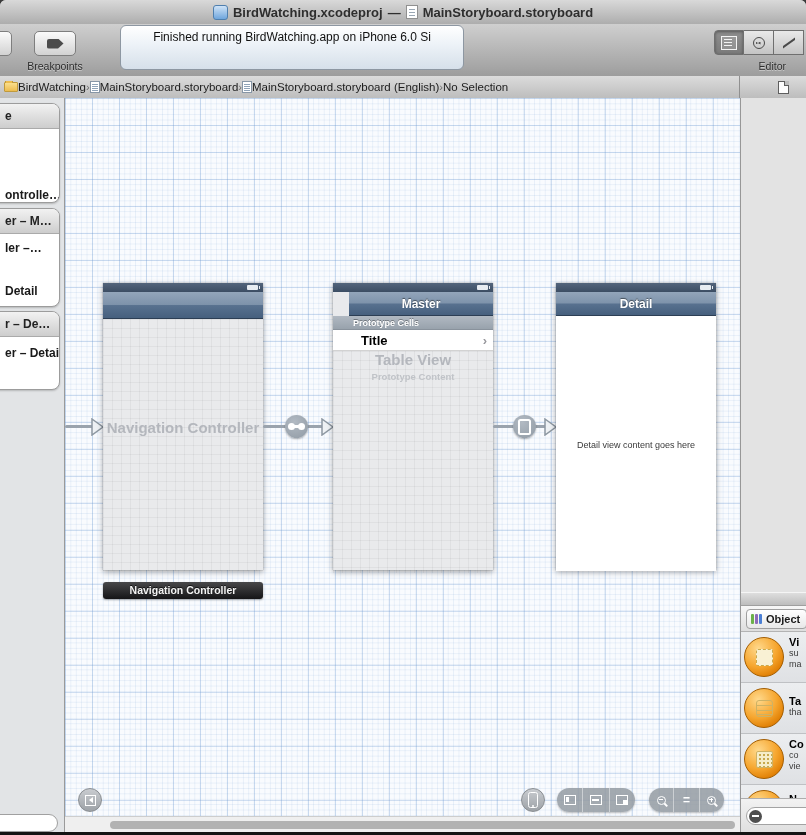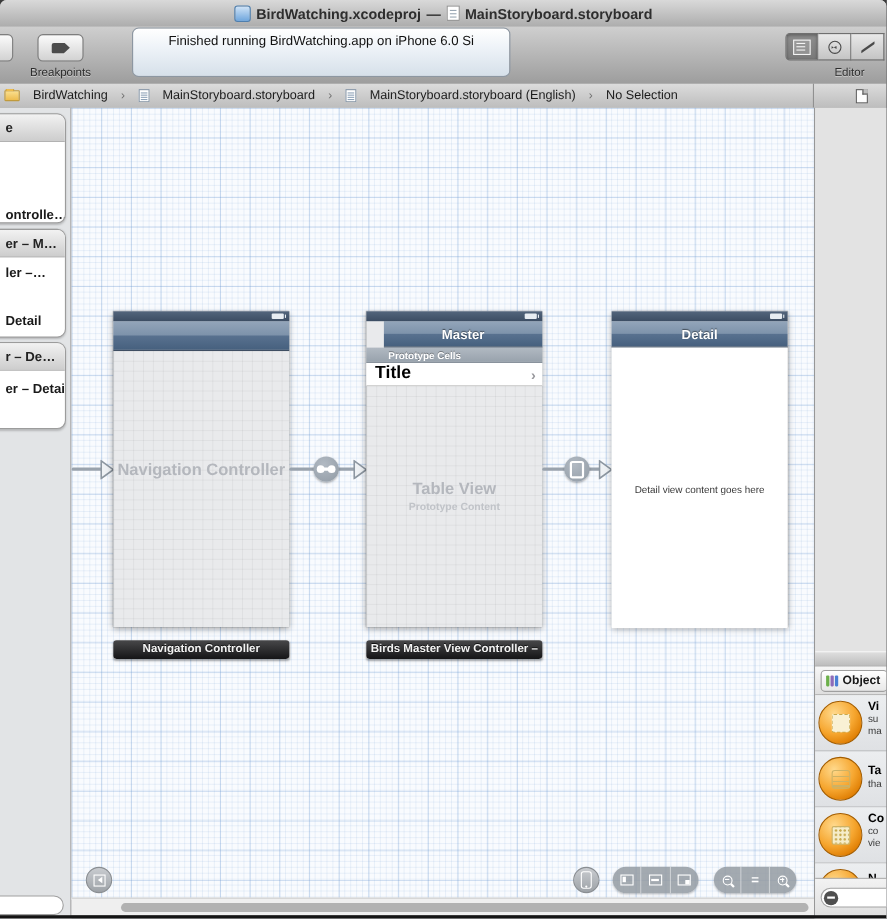--- a/index.html
+++ b/index.html
@@ -33,21 +33,21 @@
   .ic-std::before{content:"";position:absolute;left:2px;top:2px;width:8px;height:1px;background:#f4f4f4;box-shadow:0 3px 0 #f4f4f4,0 6px 0 #f4f4f4;}
   .ic-assist{width:12px;height:12px;border:1.5px solid #4a4a4a;border-radius:50%;box-sizing:border-box;position:relative;}
   .ic-assist::before{content:"";position:absolute;left:2px;top:4px;width:5px;height:3px;background:#4a4a4a;clip-path:polygon(0 0,100% 100%,100% 0,0 100%);}
   .ic-version{width:12px;height:12px;position:relative;overflow:hidden;}
   .ic-version::before{content:"";position:absolute;left:-2px;top:5px;width:16px;height:2px;background:#4a4a4a;transform:rotate(-35deg);}
   #lbl-editor{left:722px;top:36px;width:64px;text-align:right;}
 
   
   #jumpbar{left:0;top:76px;width:806px;height:22px;background:linear-gradient(#dcdcdc,#bdbdbd);border-bottom:1px solid #8a8a8a;
     display:flex;align-items:center;font-size:11.5px;color:#1c1c1c;}
-  #jumpbar .crumbs{display:flex;align-items:center;gap:12px;padding-left:4px;flex:1;min-width:0;white-space:nowrap;overflow:hidden;}
+  #jumpbar .crumbs{display:flex;align-items:center;gap:0;padding-left:4px;flex:1;min-width:0;white-space:nowrap;overflow:hidden;}
   .crumb-sep{color:#6e6e6e;font-size:11px;}
   .folder-icon{width:14px;height:10px;background:linear-gradient(#fadf8e,#edbc4e);border:1px solid #c09a3c;border-radius:1px;position:relative;box-sizing:border-box;}
   .folder-icon::before{content:"";position:absolute;left:0;top:-3px;width:6px;height:2px;background:#edbc4e;border:1px solid #c09a3c;border-bottom:none;border-radius:1px 1px 0 0;}
   .sb-icon{width:10px;height:12px;background:#fff;border:1px solid #8796a6;box-sizing:border-box;position:relative;}
   .sb-icon::before{content:"";position:absolute;left:1px;top:2px;width:6px;height:1px;background:#8fa3b8;box-shadow:0 2px 0 #8fa3b8,0 4px 0 #8fa3b8,0 6px 0 #8fa3b8;}
   #jumpbar-right{width:66px;height:22px;border-left:1px solid #909090;display:flex;align-items:center;flex:none;}
   .page-icon{width:11px;height:13px;background:#fdfdfd;border:1px solid #5e5e5e;box-sizing:border-box;margin-left:38px;position:relative;}
   .page-icon::before{content:"";position:absolute;right:-1px;top:-1px;width:4px;height:4px;background:#bdbdbd;border-left:1px solid #5e5e5e;border-bottom:1px solid #5e5e5e;}
 
   
@@ -75,21 +75,21 @@
   .battery{position:absolute;right:5px;top:2px;width:11px;height:5px;background:#e8edf2;border-radius:1px;}
   .battery::after{content:"";position:absolute;right:-2px;top:1px;width:1.5px;height:3px;background:#e8edf2;}
   .navbar{background:linear-gradient(#93a5ba 0%,#7e93ab 48%,#58718f 52%,#46607e 100%);border-bottom:1px solid #2c3e54;
     display:flex;align-items:center;justify-content:center;color:#fff;font-weight:bold;text-shadow:0 -1px 1px rgba(0,0,0,.5);}
   .scene-grid{background-image:linear-gradient(to right, rgba(0,0,0,.045) 1px, transparent 1px),linear-gradient(to bottom, rgba(0,0,0,.045) 1px, transparent 1px);background-size:9px 9px;}
   .ghost-title{text-align:center;font-weight:bold;font-size:15px;color:#b4b7bd;}
   .ghost-sub{text-align:center;font-weight:bold;font-size:9.5px;color:#c0c3c8;margin-top:3px;}
   .proto-header{height:13px;background:linear-gradient(#b1b9c2,#98a2ac);border-bottom:1px solid #89929c;
     font-size:9px;font-weight:bold;color:#fff;text-shadow:0 -1px 0 rgba(0,0,0,.35);display:flex;align-items:center;padding-left:20px;}
   .table-cell{height:20px;background:#fff;border-bottom:1px solid #d2d2d2;display:flex;align-items:center;}
-  .cell-title{font-size:16px;font-weight:bold;color:#000;padding-left:8px;flex:1;}
+  .cell-title{font-size:13px;font-weight:bold;color:#000;padding-left:8px;flex:1;margin-left:20px;}
   .cell-chevron{font-size:13px;font-weight:bold;color:#97979c;padding-right:6px;}
   .scene-label{top:484px;width:160px;height:17px;border-radius:3px;background:linear-gradient(#48484a,#151517);
     color:#f3f3f3;font-size:10.5px;font-weight:bold;text-align:center;line-height:17px;
     text-shadow:0 -1px 0 rgba(0,0,0,.7);box-shadow:0 1px 2px rgba(0,0,0,.35);white-space:nowrap;overflow:hidden;}
 
   
   .shaft{height:3px;background:#9aa3ad;border-radius:1.5px;top:327px;}
   .ahead{top:320px;}
   .segue-circle{top:317px;width:23px;height:23px;border-radius:50%;background:radial-gradient(circle at 40% 32%,#b2bac3,#909aa4);
     box-shadow:0 1px 2px rgba(0,0,0,.3);display:flex;align-items:center;justify-content:center;}
@@ -254,25 +254,24 @@
       <div class="statusbar">
           <span class="battery"></span>
         </div>
       <div class="navbar" style="height:23px;font-size:12px;margin-left:16px;">Master</div>
       <div class="proto-header">Prototype Cells</div>
       <div class="table-cell">
         <span class="cell-title">Title</span>
         <span class="cell-chevron">›</span>
       </div>
       <div class="scene-grid" style="height:222px;">
-        <div class="ghost-title" style="padding-top:85px;">Table View</div>
+        <div class="ghost-title" style="">Table View</div>
         <div class="ghost-sub">Prototype Content</div>
       </div>
     </div>
-    <div class="scene-label abs" style="left:268px;">Birds Master View Controller –</div>
 
     <div class="shaft abs" style="left:428px;width:53px;"></div>
     <svg class="abs ahead" style="left:479px;" width="14" height="18">
       <path d="M1 1 L12 9 L1 17 Z" fill="#eef1f4" stroke="#8d97a1" stroke-width="1.5"></path>
       </svg>
     <div class="segue-circle abs" style="left:448px;">
       <span class="push-glyph"></span>
     </div>
 
     <div class="scene abs" style="left:491px;background:#fff;">

